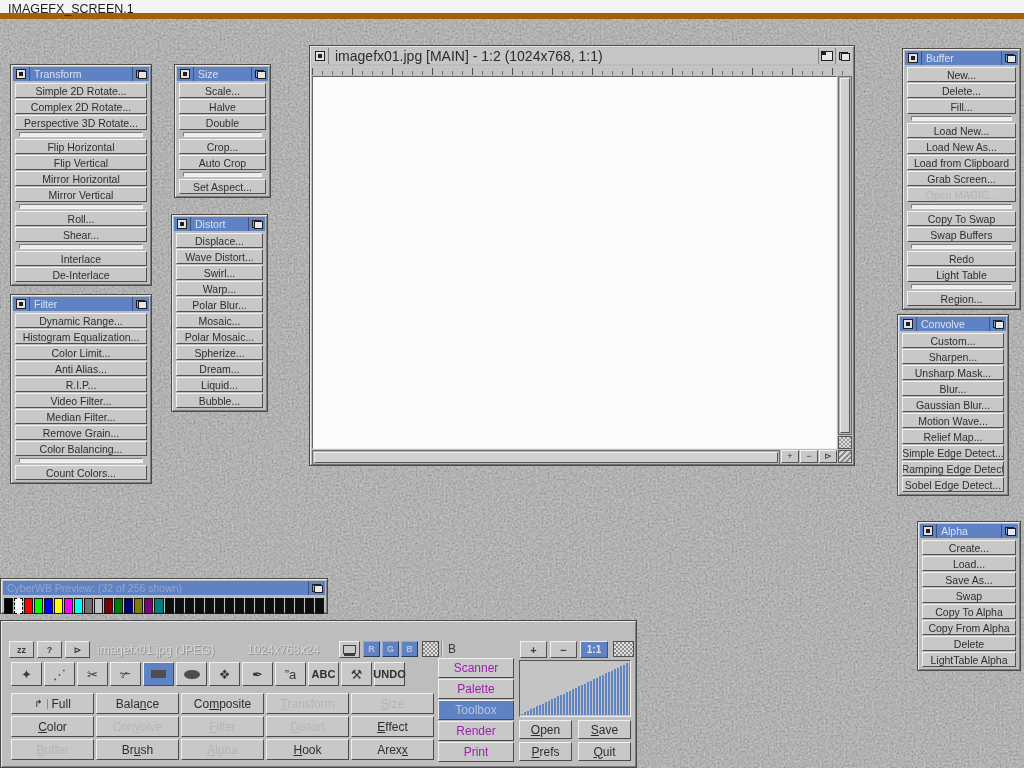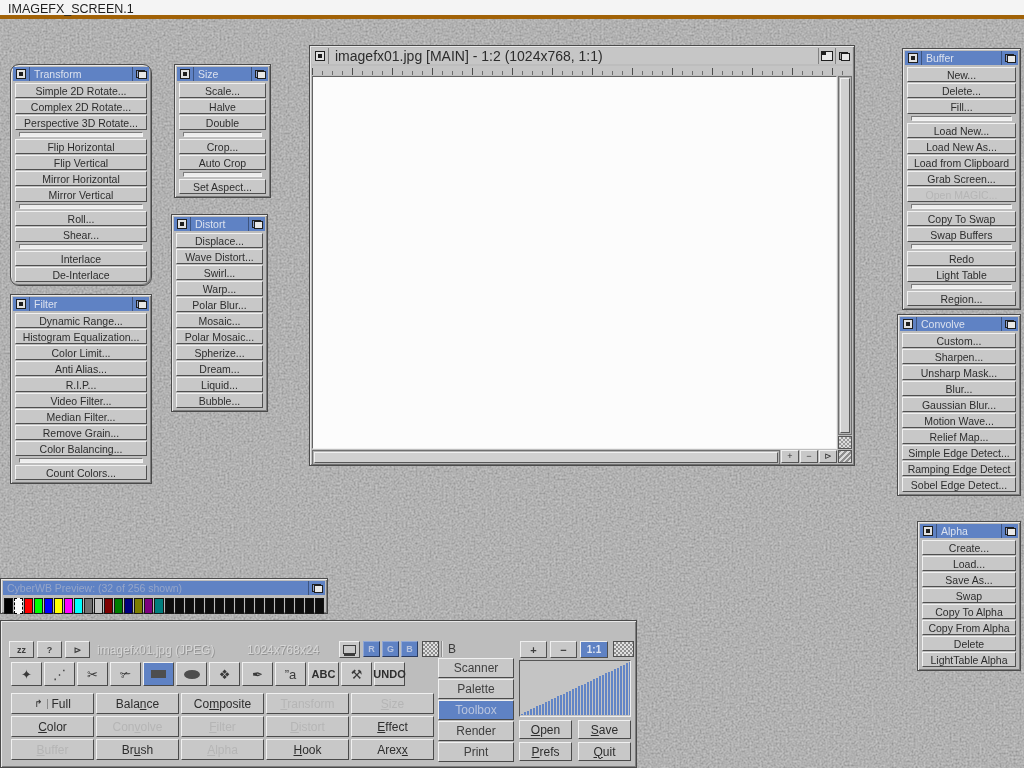--- a/index.html
+++ b/index.html
@@ -1,18 +1,18 @@
 <!DOCTYPE html>
 <html><head>
 <meta charset="utf-8">
 <style>
   html,body{margin:0;padding:0;width:1024px;height:768px;overflow:hidden;
     font-family:"Liberation Sans",sans-serif;background:#a4a4a4;}
   .screenbar{position:absolute;top:0;left:0;width:1024px;height:19px;background:#f4f4f4;
-    border-bottom:4px solid #a16207;font-size:12.5px;color:#1e1e1e;line-height:19px;
+    border-bottom:6px solid #a16207;font-size:12.5px;color:#1e1e1e;line-height:19px;
     padding-left:8px;box-sizing:border-box;z-index:5;}
   .texture{position:absolute;top:19px;left:0;z-index:0;}
   
   .window{position:absolute;background:#bdbdbd;border:1px solid #4a4a4a;
     box-shadow:inset 1px 1px 0 #e9e9e9, inset -1px -1px 0 #7d7d7d;
     padding:2px;box-sizing:border-box;z-index:2;}
   .titlebar{height:14px;background:#5f82c4;display:flex;align-items:stretch;margin-bottom:2px;}
   .tb-title{flex:1;font-size:10.5px;color:#dbe1ee;line-height:14px;padding-left:4px;
     white-space:nowrap;overflow:hidden;}
   .tb-gray{background:#c6c6c6;}
@@ -94,21 +94,21 @@
   .grid5{display:grid;grid-template-columns:repeat(5,83px);gap:2px;}
   .gbtn{height:21px;box-sizing:border-box;background:#c8c8c8;border:1px solid;
     border-color:#f0f0f0 #4a4a4a #4a4a4a #f0f0f0;display:flex;align-items:center;
     justify-content:center;font-size:12px;color:#2d2d2d;gap:4px;cursor:pointer;padding:0;
     font-family:"Liberation Sans",sans-serif;}
   .gicon{font-size:10px;border-right:1px solid #8a8a8a;padding-right:4px;line-height:1;}
   .gicon:empty{display:none;}
   .sidecol{display:flex;flex-direction:column;gap:1px;width:76px;}
   .sbtn2{height:20px;box-sizing:border-box;background:#c8c8c8;border:1px solid;
     border-color:#f0f0f0 #4a4a4a #4a4a4a #f0f0f0;display:flex;align-items:center;
-    justify-content:center;font-size:12px;color:#404040;cursor:pointer;padding:0;
+    justify-content:center;font-size:12px;color:#a21caf;cursor:pointer;padding:0;
     font-family:"Liberation Sans",sans-serif;}
   .ramp{width:112px;height:57px;box-sizing:border-box;background:#c4c4c4;border:1px solid;
     border-color:#555 #eee #eee #555;display:flex;align-items:flex-end;gap:1px;padding:1px;
     overflow:hidden;}
   .rampbar{width:2px;flex:none;}
   .fgrid{display:grid;grid-template-columns:53px 53px;gap:3px 6px;}
   .fbtn{height:19px;box-sizing:border-box;background:#c8c8c8;border:1px solid;
     border-color:#f0f0f0 #4a4a4a #4a4a4a #f0f0f0;display:flex;align-items:center;
     justify-content:center;font-size:12px;color:#2d2d2d;cursor:pointer;padding:0;
     font-family:"Liberation Sans",sans-serif;}
@@ -131,21 +131,21 @@
       <feTurbulence type="fractalNoise" baseFrequency="0.5" numOctaves="3" seed="11" stitchTiles="stitch"></feTurbulence>
     <feColorMatrix type="saturate" values="0"></feColorMatrix>
     <feComponentTransfer>
         <feFuncA type="linear" slope="0" intercept="0.55"></feFuncA>
       </feComponentTransfer>
   </filter>
   <rect width="100%" height="100%" fill="#a4a4a4"></rect>
   <rect width="100%" height="100%" filter="url(#tex)"></rect>
 </svg>
 
-<div class="window" style="left:10px;top:64px;width:142px;border-radius:9px;">
+<div class="window" style="left:10px;top:64px;width:142px;">
   <div class="titlebar">
     <span class="gad close l">
         <i></i>
       </span>
     <span class="tb-title">Transform</span>
     <span class="gad depth r">
         <i></i>
       </span>
   </div>
   <div class="plist">
@@ -369,21 +369,21 @@
       <div class="pbtn">
         <span>Light Table</span>
       </div>
       <div class="pdivider"></div>
       <div class="pbtn">
         <span>Region...</span>
       </div>
     </div>
 </div>
 
-<div class="window" style="left:897px;top:314px;width:124px;">
+<div class="window" style="left:897px;top:314px;width:112px;">
   <div class="titlebar">
     <span class="gad close l">
         <i></i>
       </span>
     <span class="tb-title">Convolve</span>
     <span class="gad depth r">
         <i></i>
       </span>
   </div>
   <div class="plist">

